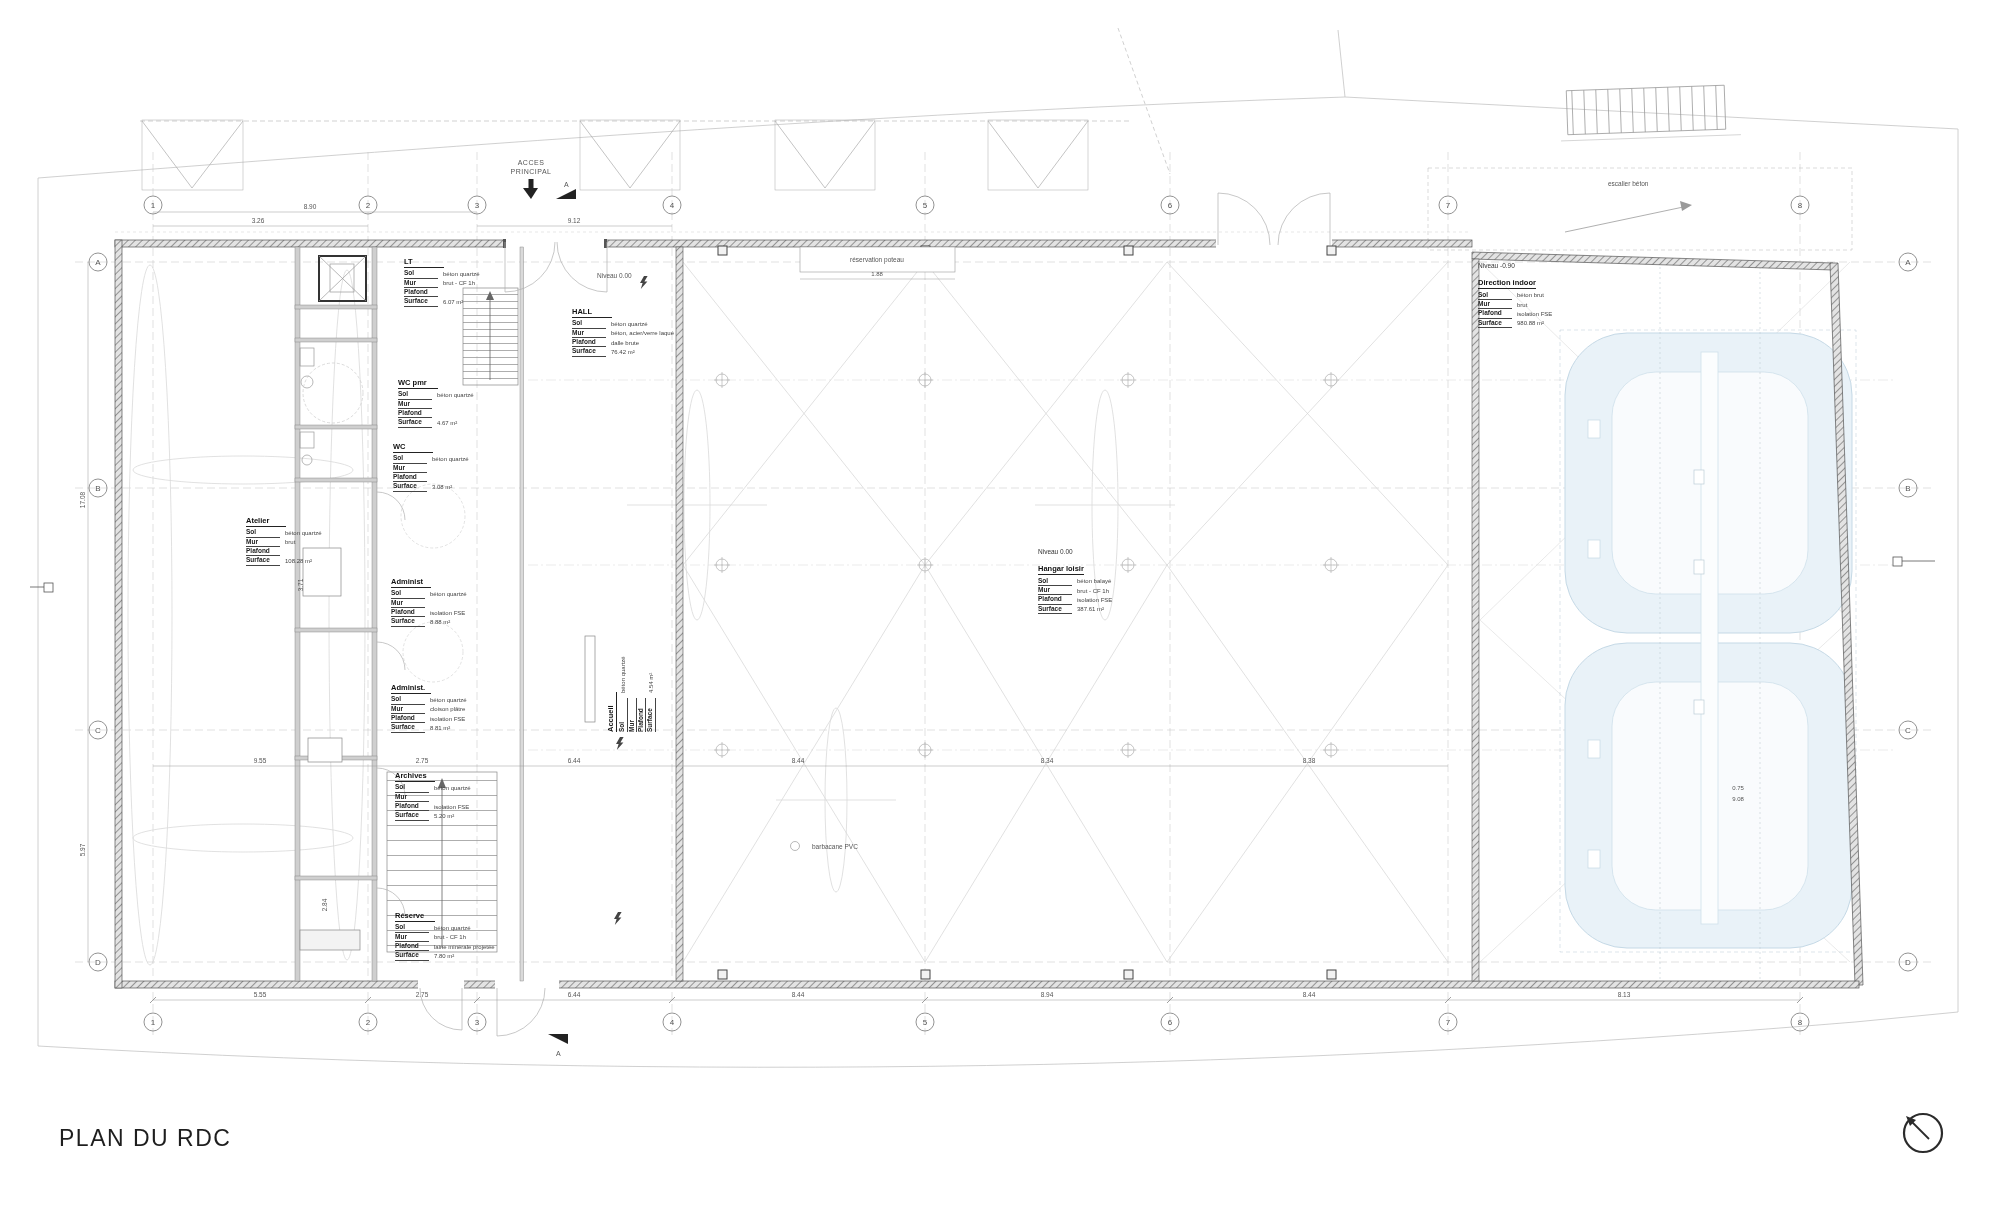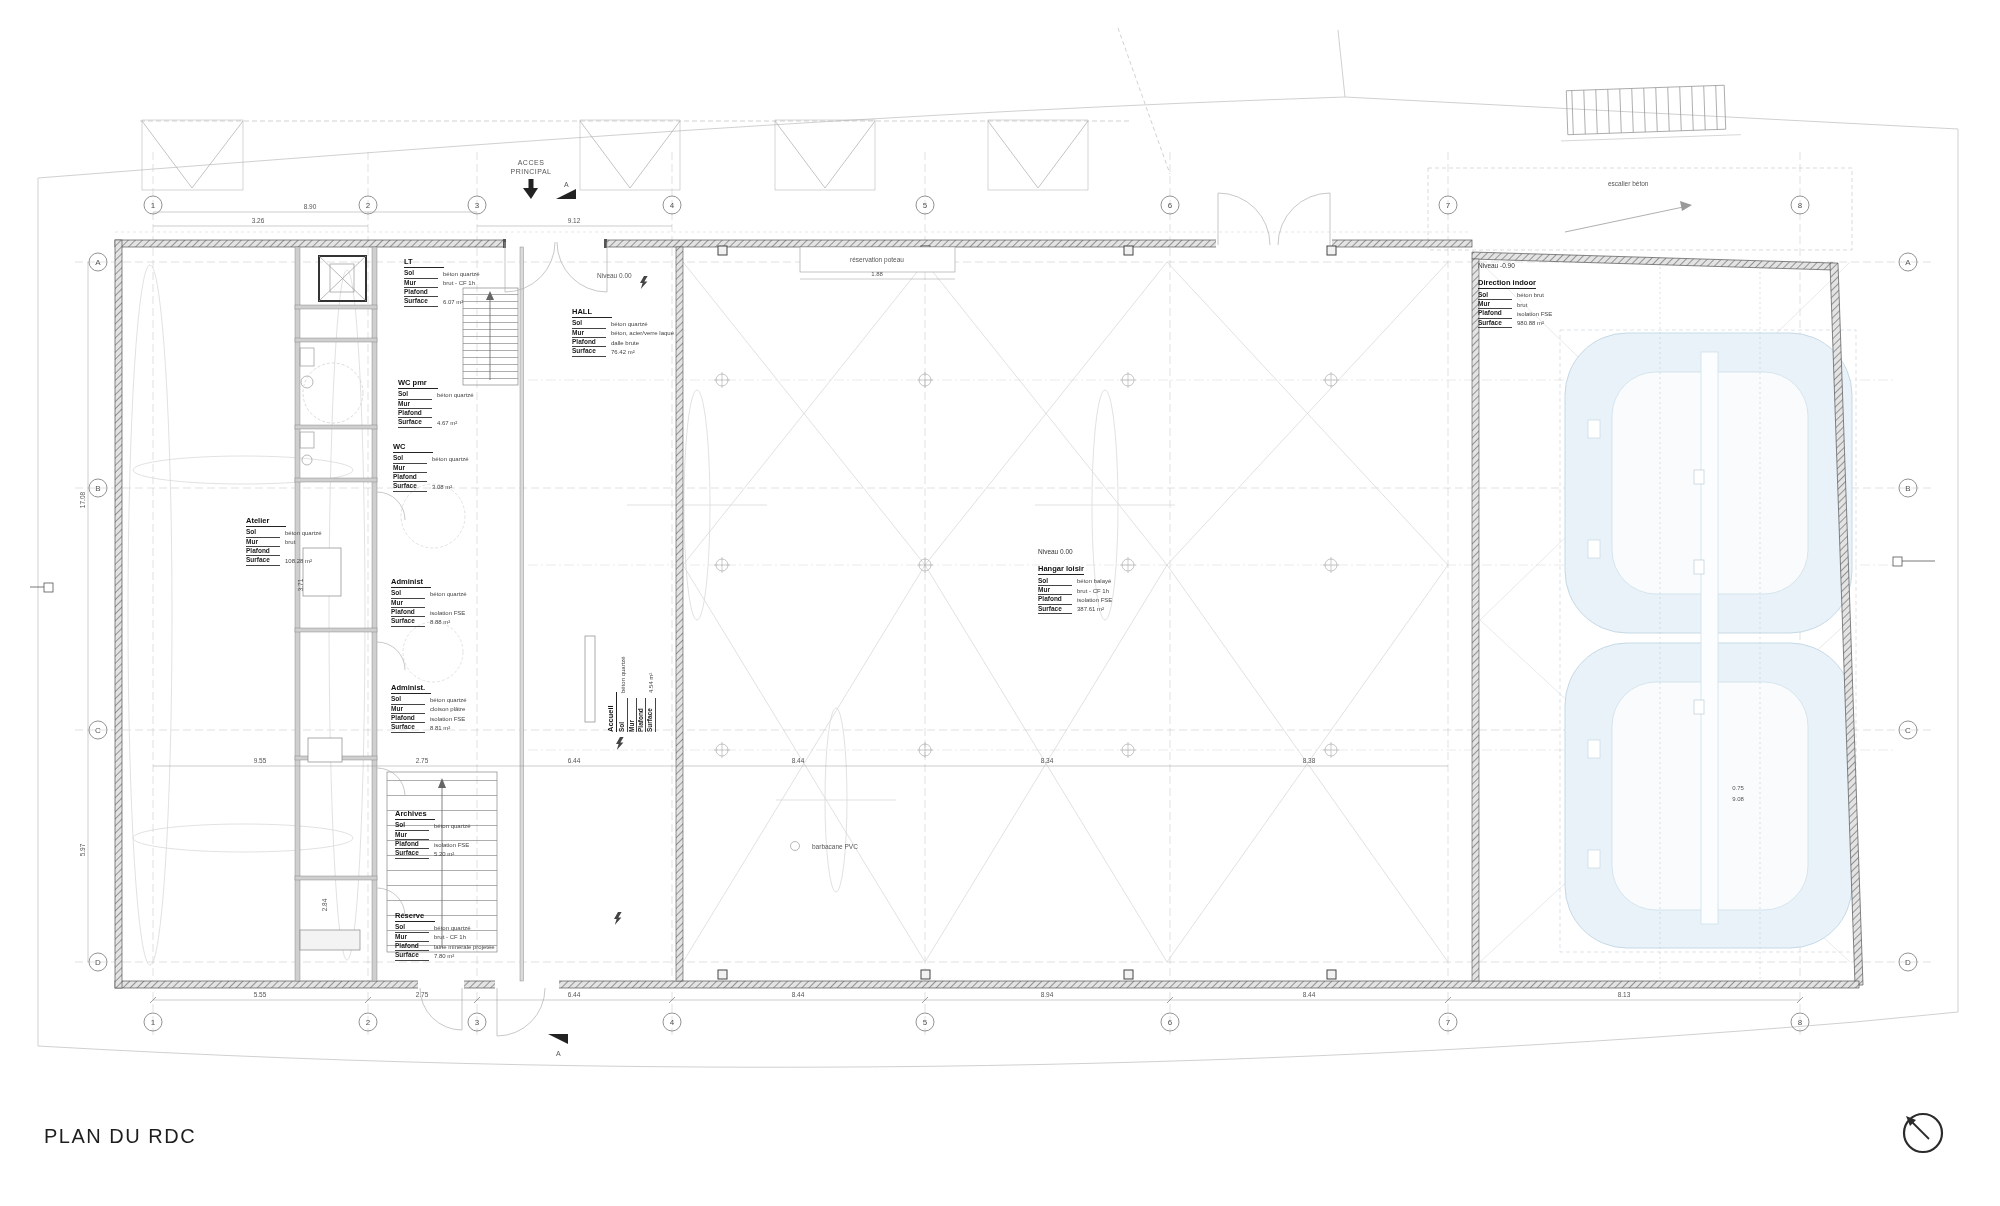--- a/index.html
+++ b/index.html
@@ -1,21 +1,21 @@
 <!DOCTYPE html>
 <html><head>
 <meta charset="utf-8">
 <style>
   html,body{margin:0;padding:0;background:#fff;}
   body{width:2000px;height:1206px;position:relative;overflow:hidden;
        font-family:"Liberation Sans",sans-serif;color:#2b2b2b;}
   #stage{position:absolute;left:0;top:0;width:2000px;height:1206px;}
   svg{position:absolute;left:0;top:0;}
   svg text{font-family:"Liberation Sans",sans-serif;fill:#555;}
-  .plan-title{position:absolute;left:44px;top:1125px;font-size:20px;
+  .plan-title{position:absolute;left:59px;top:1125px;font-size:23px;
               letter-spacing:1.5px;color:#1e1e1e;}
   
   .room{position:absolute;width:122px;line-height:1.28;}
   .room .rniv{font-size:6.5px;color:#333;}
   .room .rname{font-size:7.5px;font-weight:bold;color:#111;display:inline-block;
                border-bottom:1px solid #222;padding-bottom:0;min-width:40px;}
   .rrow{display:flex;align-items:flex-end;}
   .rlab{font-size:6.5px;font-weight:bold;color:#222;flex:0 0 34px;
         border-bottom:0.8px solid #444;}
   .rval{font-size:6px;color:#444;padding-left:5px;white-space:nowrap;}
@@ -548,21 +548,21 @@
   <div class="rrow">
         <span class="rlab">Plafond</span>
         <span class="rval">isolation FSE</span>
       </div>
   <div class="rrow">
         <span class="rlab">Surface</span>
         <span class="rval">8.81 m²</span>
       </div>
 </div>
 
-<div class="room" style="left:395px;top:801px">
+<div class="room" style="left:395px;top:763px">
   <div class="rname">Archives</div>
   <div class="rrow">
         <span class="rlab">Sol</span>
         <span class="rval">béton quartzé</span>
       </div>
   <div class="rrow">
         <span class="rlab">Mur</span>
         <span class="rval"></span>
       </div>
   <div class="rrow">

